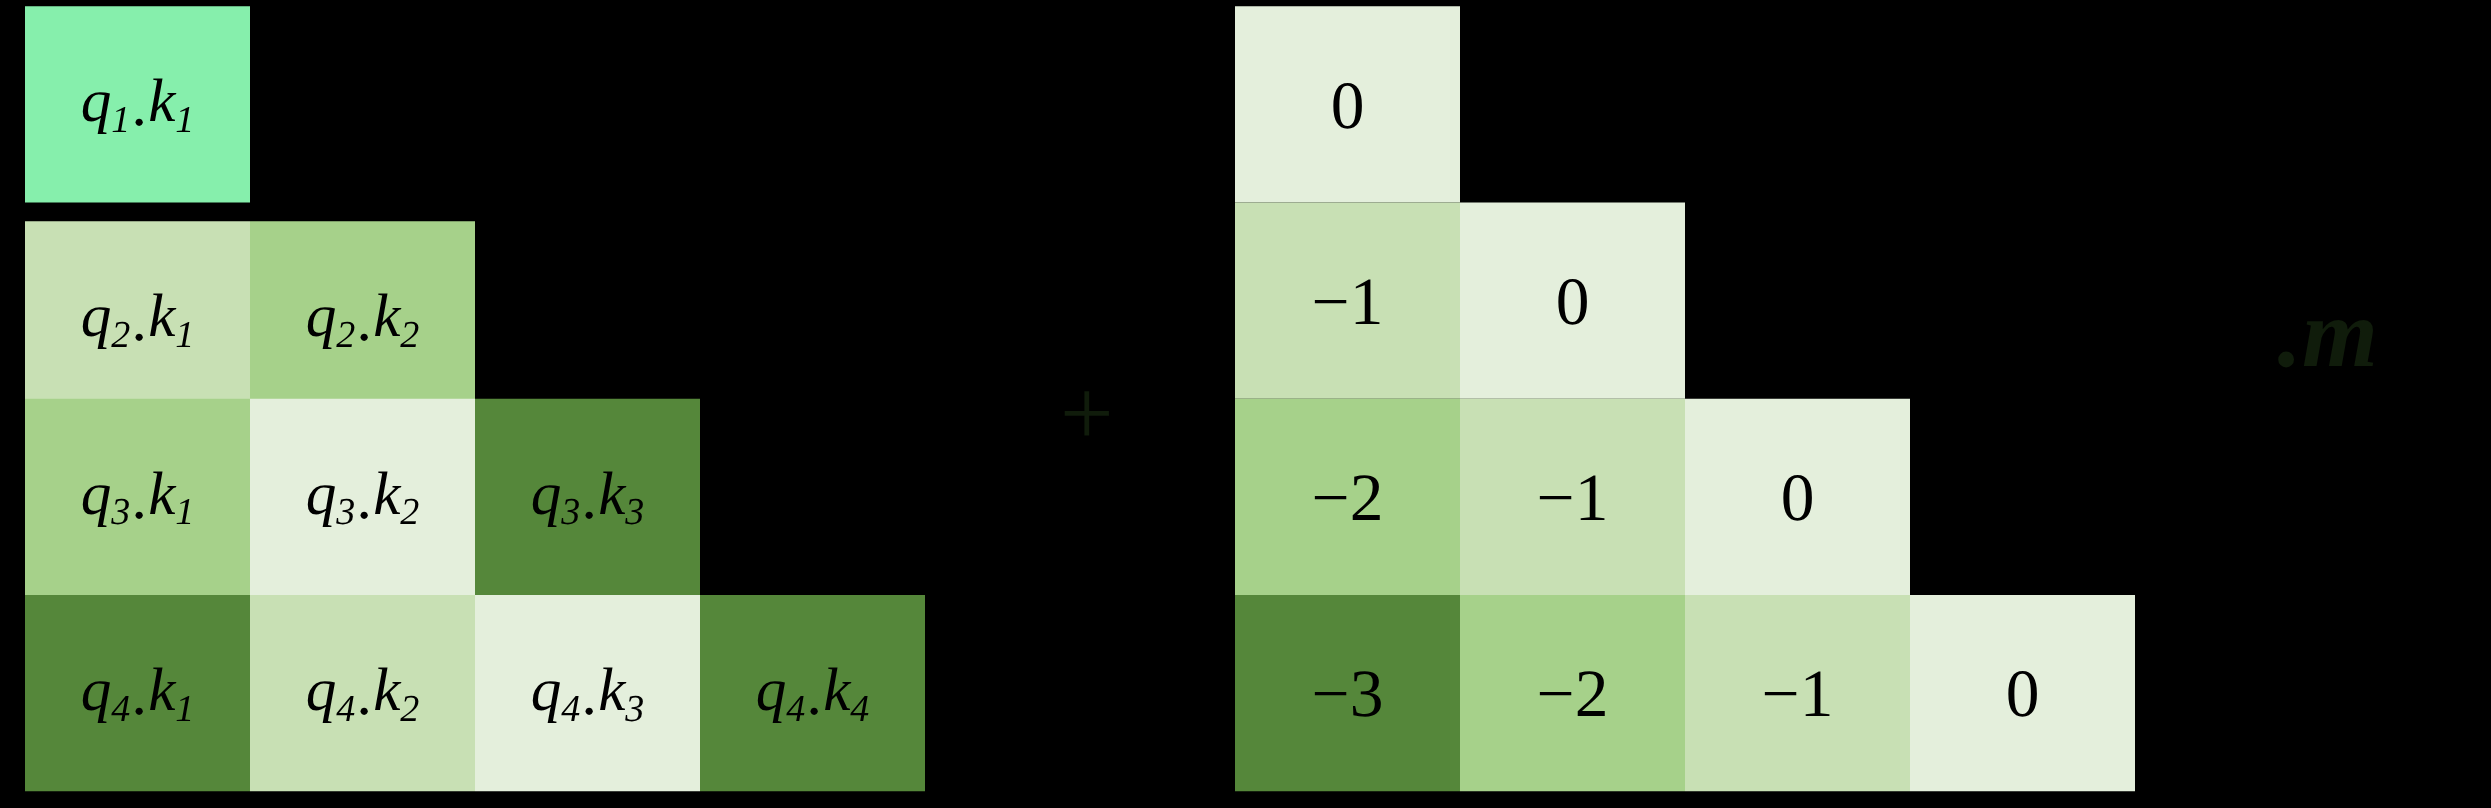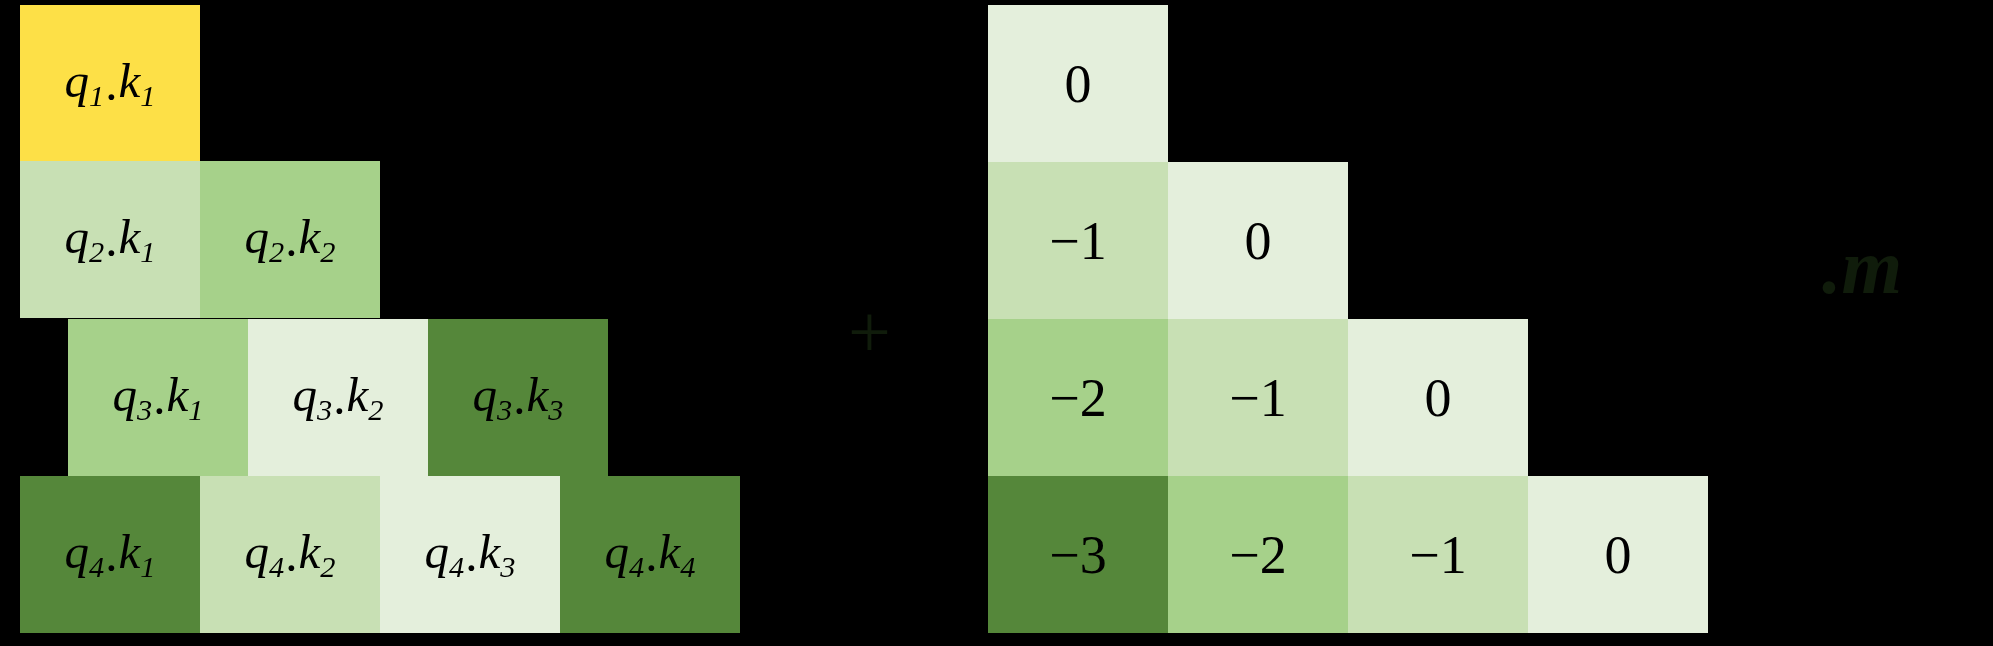--- a/index.html
+++ b/index.html
@@ -62,39 +62,39 @@
     user-select: none;
   }
 </style>
 </head>
 <body>
 
 <div id="canvas">
 
   <div class="matrix" id="attn-matrix" style="left:20px; top:5px; width:720px; height:628px;">
       <div class="mrow" style="top: 0px;">
-        <div class="cell" style="background: #fde047;">
+        <div class="cell" style="background: #86efac;">
           <span>q<span class="sub">1</span></span>
           <span class="dot">.</span>
           <span>k<span class="sub">1</span></span>
         </div>
       </div>
-      <div class="mrow" style="top: 156px;">
+      <div class="mrow" style="top: 172px;">
         <div class="cell" style="background: rgb(200, 224, 180);">
           <span>q<span class="sub">2</span></span>
           <span class="dot">.</span>
           <span>k<span class="sub">1</span></span>
         </div>
         <div class="cell" style="background: rgb(166, 209, 138);">
           <span>q<span class="sub">2</span></span>
           <span class="dot">.</span>
           <span>k<span class="sub">2</span></span>
         </div>
       </div>
-      <div class="mrow" style="top: 314px; margin-left: 48px;">
+      <div class="mrow" style="top: 314px;">
         <div class="cell" style="background: rgb(166, 209, 138);">
           <span>q<span class="sub">3</span></span>
           <span class="dot">.</span>
           <span>k<span class="sub">1</span></span>
         </div>
         <div class="cell" style="background: rgb(228, 239, 220);">
           <span>q<span class="sub">3</span></span>
           <span class="dot">.</span>
           <span>k<span class="sub">2</span></span>
         </div>

